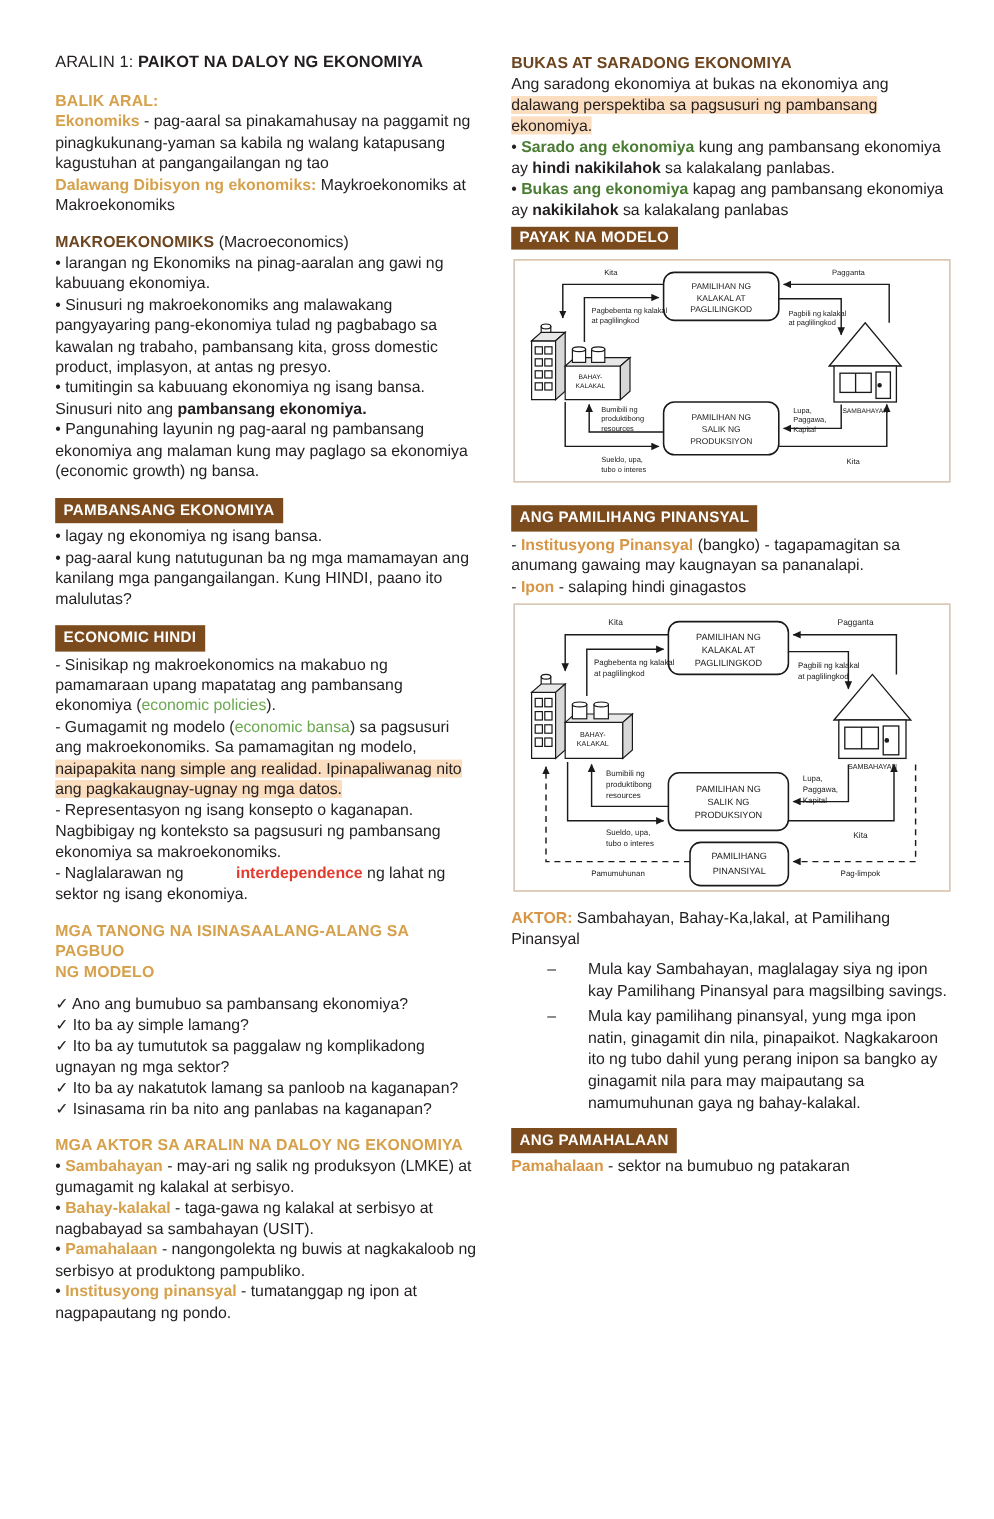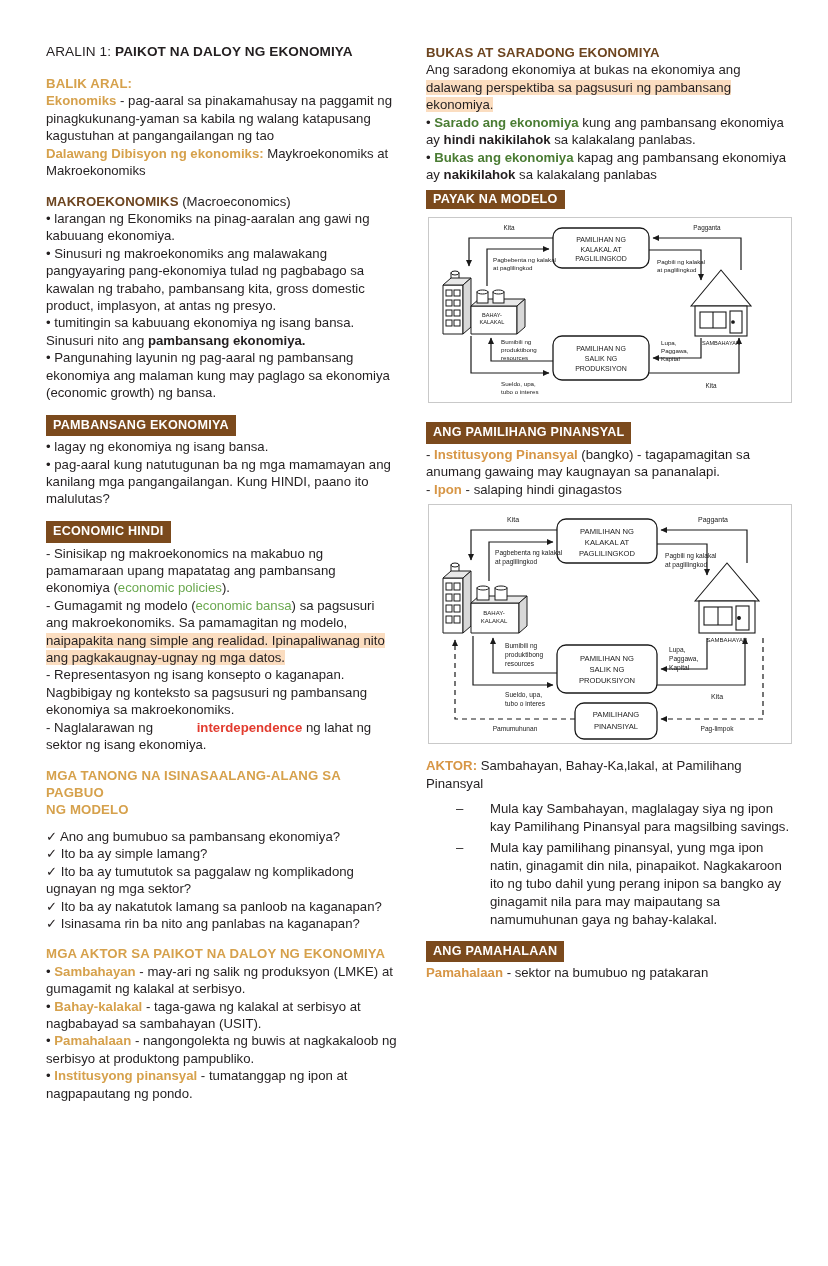--- a/index.html
+++ b/index.html
@@ -151,21 +151,21 @@
         <p class="head-accent">NG MODELO</p>
         <div style="height:9px"></div>
         <p>✓ Ano ang bumubuo sa pambansang ekonomiya?</p>
         <p>✓ Ito ba ay simple lamang?</p>
         <p>✓  Ito ba ay tumututok sa paggalaw ng komplikadong ugnayan ng mga sektor?</p>
         <p>✓  Ito ba ay nakatutok lamang sa panloob na kaganapan?</p>
         <p>✓  Isinasama rin ba nito ang panlabas na kaganapan?</p>
       </div>
 
       <div class="blk t">
-        <p class="head-accent">MGA AKTOR SA PAIKOT NA DALOY NG EKONOMIYA</p>
+        <p class="head-accent">MGA AKTOR SA ARALIN NA DALOY NG EKONOMIYA</p>
         <p><span>•</span><span class="accent"> Sambahayan</span><span> - may-ari ng salik ng produksyon (LMKE) at gumagamit ng kalakal at serbisyo.</span></p>
         <p><span>•</span><span class="accent"> Bahay-kalakal</span><span> - taga-gawa ng kalakal at serbisyo at nagbabayad sa sambahayan (USIT).</span></p>
         <p><span>•</span><span class="accent"> Pamahalaan</span><span> - nangongolekta ng buwis at nagkakaloob ng serbisyo at produktong pampubliko.</span></p>
         <p><span>•</span><span class="accent"> Institusyong pinansyal</span><span> - tumatanggap ng ipon at nagpapautang ng pondo.</span></p>
       </div>
 
     </div>
 
     <div class="col-right">
 

